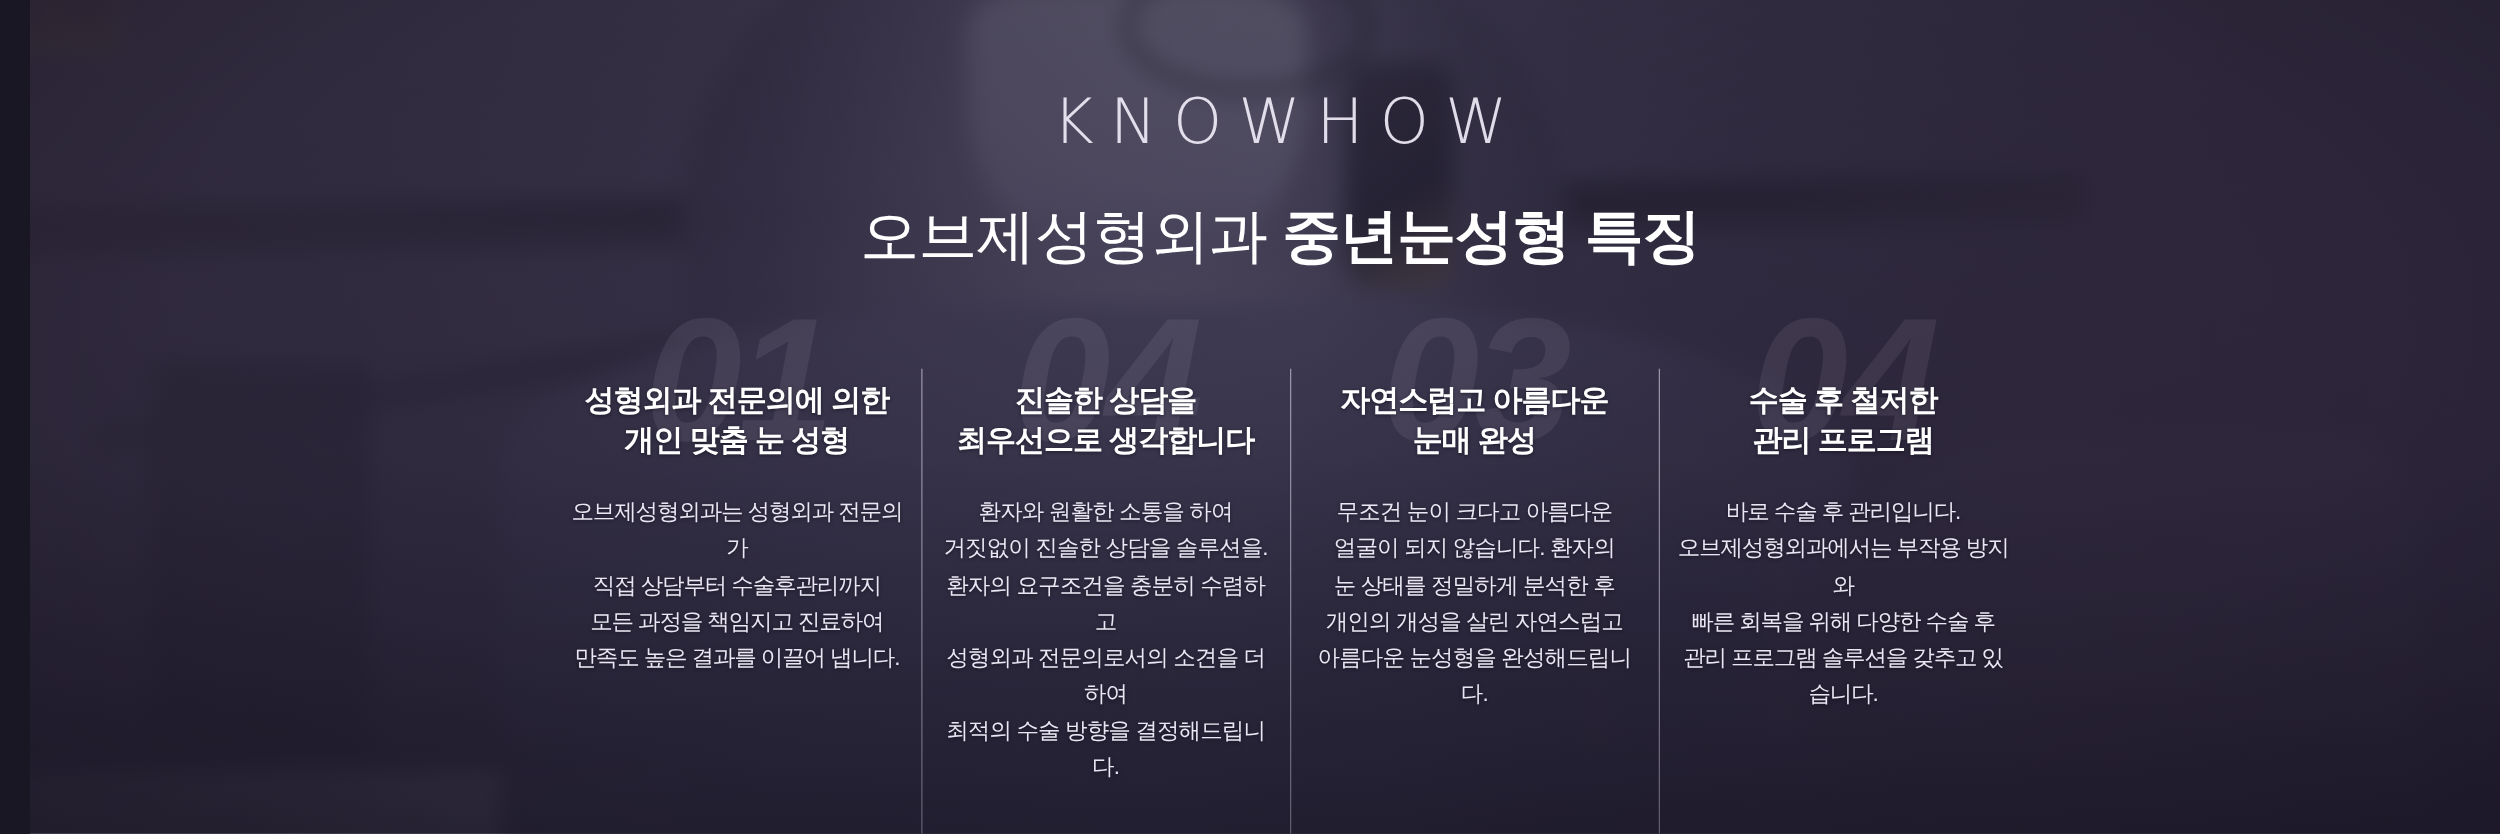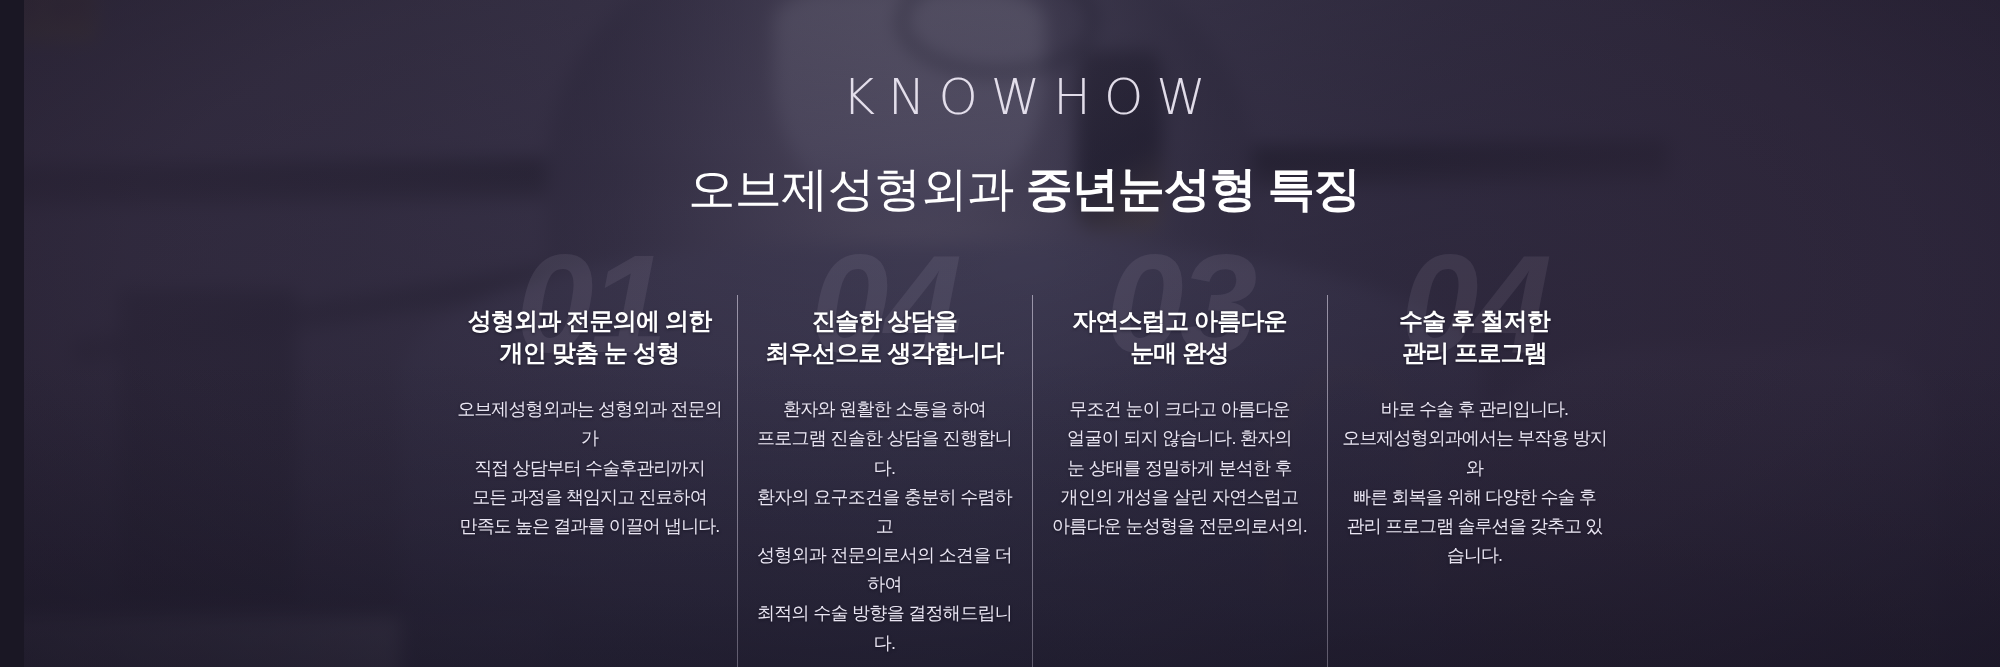--- a/index.html
+++ b/index.html
@@ -381,39 +381,39 @@
       </div>
 
       <div class="col c2">
         <div class="col-num">04</div>
         <h2 class="col-title">
           <span>진솔한 상담을</span><br>
           <span>최우선으로 생각합니다</span>
         </h2>
         <p class="col-body">
           <span>환자와 원활한 소통을 하여</span>
-          <span>프로그램 진솔한 상담을 진행합니다.</span>
+          <span>거짓없이 진솔한 상담을 솔루션을.</span>
           <span>환자의 요구조건을 충분히 수렴하고</span>
           <span>성형외과 전문의로서의 소견을 더하여</span>
           <span>최적의 수술 방향을 결정해드립니다.</span>
         </p>
       </div>
 
       <div class="col c3">
         <div class="col-num">03</div>
         <h2 class="col-title">
           <span>자연스럽고 아름다운</span><br>
           <span>눈매 완성</span>
         </h2>
         <p class="col-body">
           <span>무조건 눈이 크다고 아름다운</span>
           <span>얼굴이 되지 않습니다. 환자의</span>
           <span>눈 상태를 정밀하게 분석한 후</span>
           <span>개인의 개성을 살린 자연스럽고</span>
-          <span>아름다운 눈성형을 전문의로서의.</span>
+          <span>아름다운 눈성형을 완성해드립니다.</span>
         </p>
       </div>
 
       <div class="col c4">
         <div class="col-num">04</div>
         <h2 class="col-title">
           <span>수술 후 철저한</span><br>
           <span>관리 프로그램</span>
         </h2>
         <p class="col-body">

